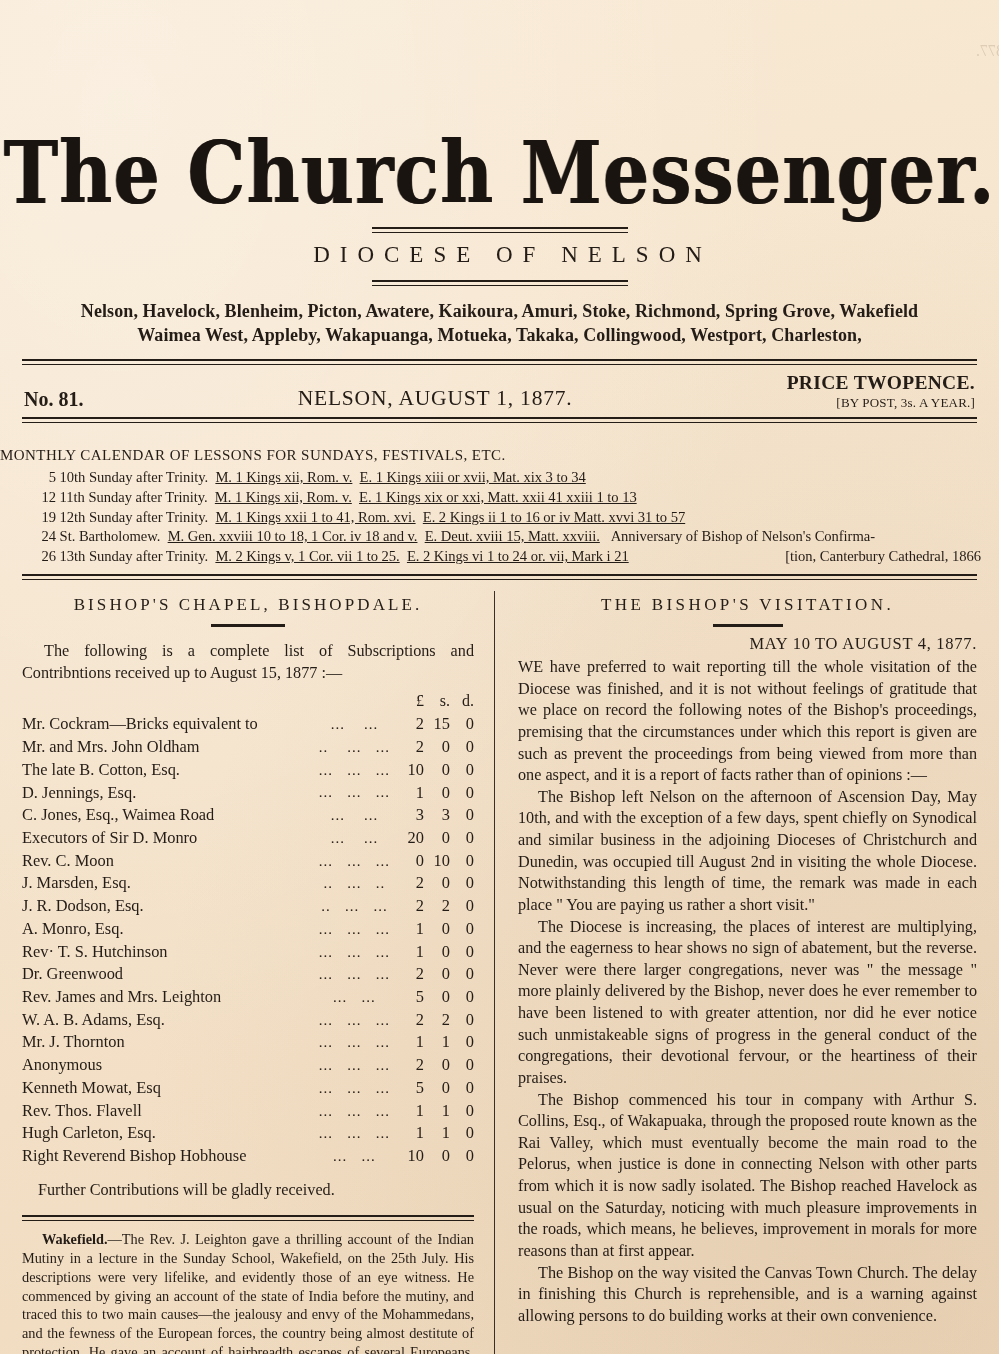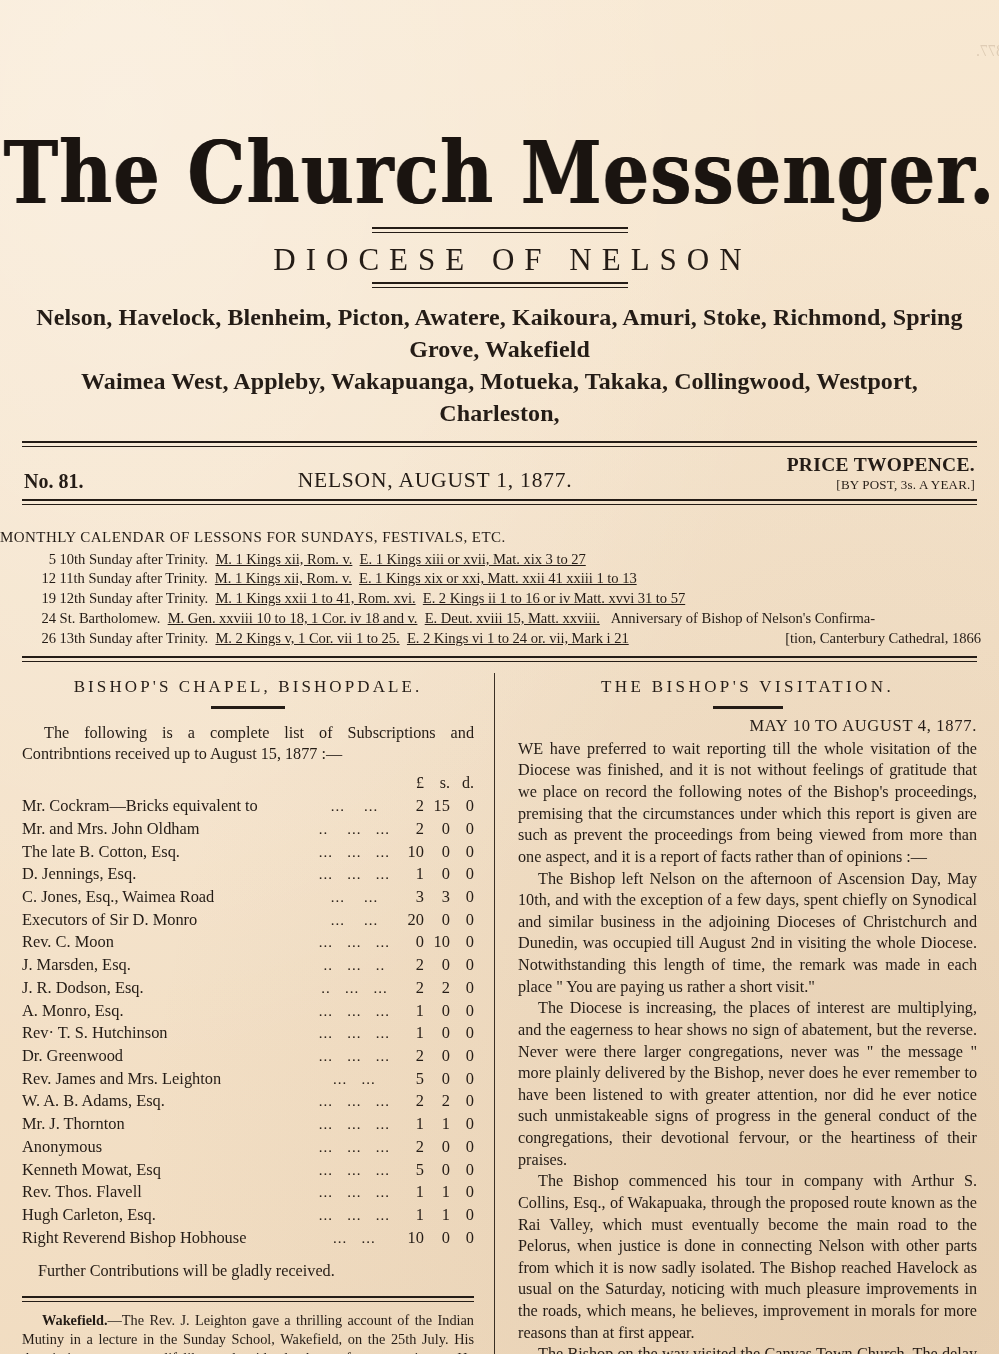--- a/index.html
+++ b/index.html
@@ -61,29 +61,29 @@
   }
   .rule-double {
     width: 256px;
     margin: 0 auto;
     border-top: 2px solid #241c16;
     border-bottom: 1px solid #241c16;
     height: 3px;
   }
   .diocese {
     font-family: "Liberation Serif", serif;
-    font-size: 31px;
+    font-size: 23px;
     letter-spacing: 10px;
-    margin: 9px 0 4px 0;
+    margin: 9px 0 12px 0;
     padding-left: 26px;
     color: #241c16;
   }
   .towns {
     margin: 14px 26px 0 26px;
-    font-size: 24px;
+    font-size: 18px;
     font-weight: bold;
     line-height: 1.33;
     letter-spacing: 0.1px;
     color: #241c16;
     text-align: center;
   }
 
   
   .rule-wide-double {
     margin: 11px 22px 0 22px;
@@ -251,21 +251,21 @@
   </div>
 
   <div class="rule-wide-double" style="margin-top:6px;"></div>
 
   <div class="cal-head">MONTHLY CALENDAR OF LESSONS FOR SUNDAYS, FESTIVALS, ETC.</div>
   <div class="cal-lines">
     <div class="cal-line">
       <span class="day">5</span>
       <span>10th Sunday after Trinity.</span>
       <span>&nbsp;</span><span class="bk">M. 1 Kings xii, Rom. v.</span>
-      <span>&nbsp;</span><span class="bk">E. 1 Kings xiii or xvii, Mat. xix 3 to 27</span>
+      <span>&nbsp;</span><span class="bk">E. 1 Kings xiii or xvii, Mat. xix 3 to 34</span>
     </div>
     <div class="cal-line">
       <span class="day">12</span>
       <span>11th Sunday after Trinity.</span>
       <span>&nbsp;</span><span class="bk">M. 1 Kings xii, Rom. v.</span>
       <span>&nbsp;</span><span class="bk">E. 1 Kings xix or xxi, Matt. xxii 41 xxiii 1 to 13</span>
     </div>
     <div class="cal-line">
       <span class="day">19</span>
       <span>12th Sunday after Trinity.</span>

